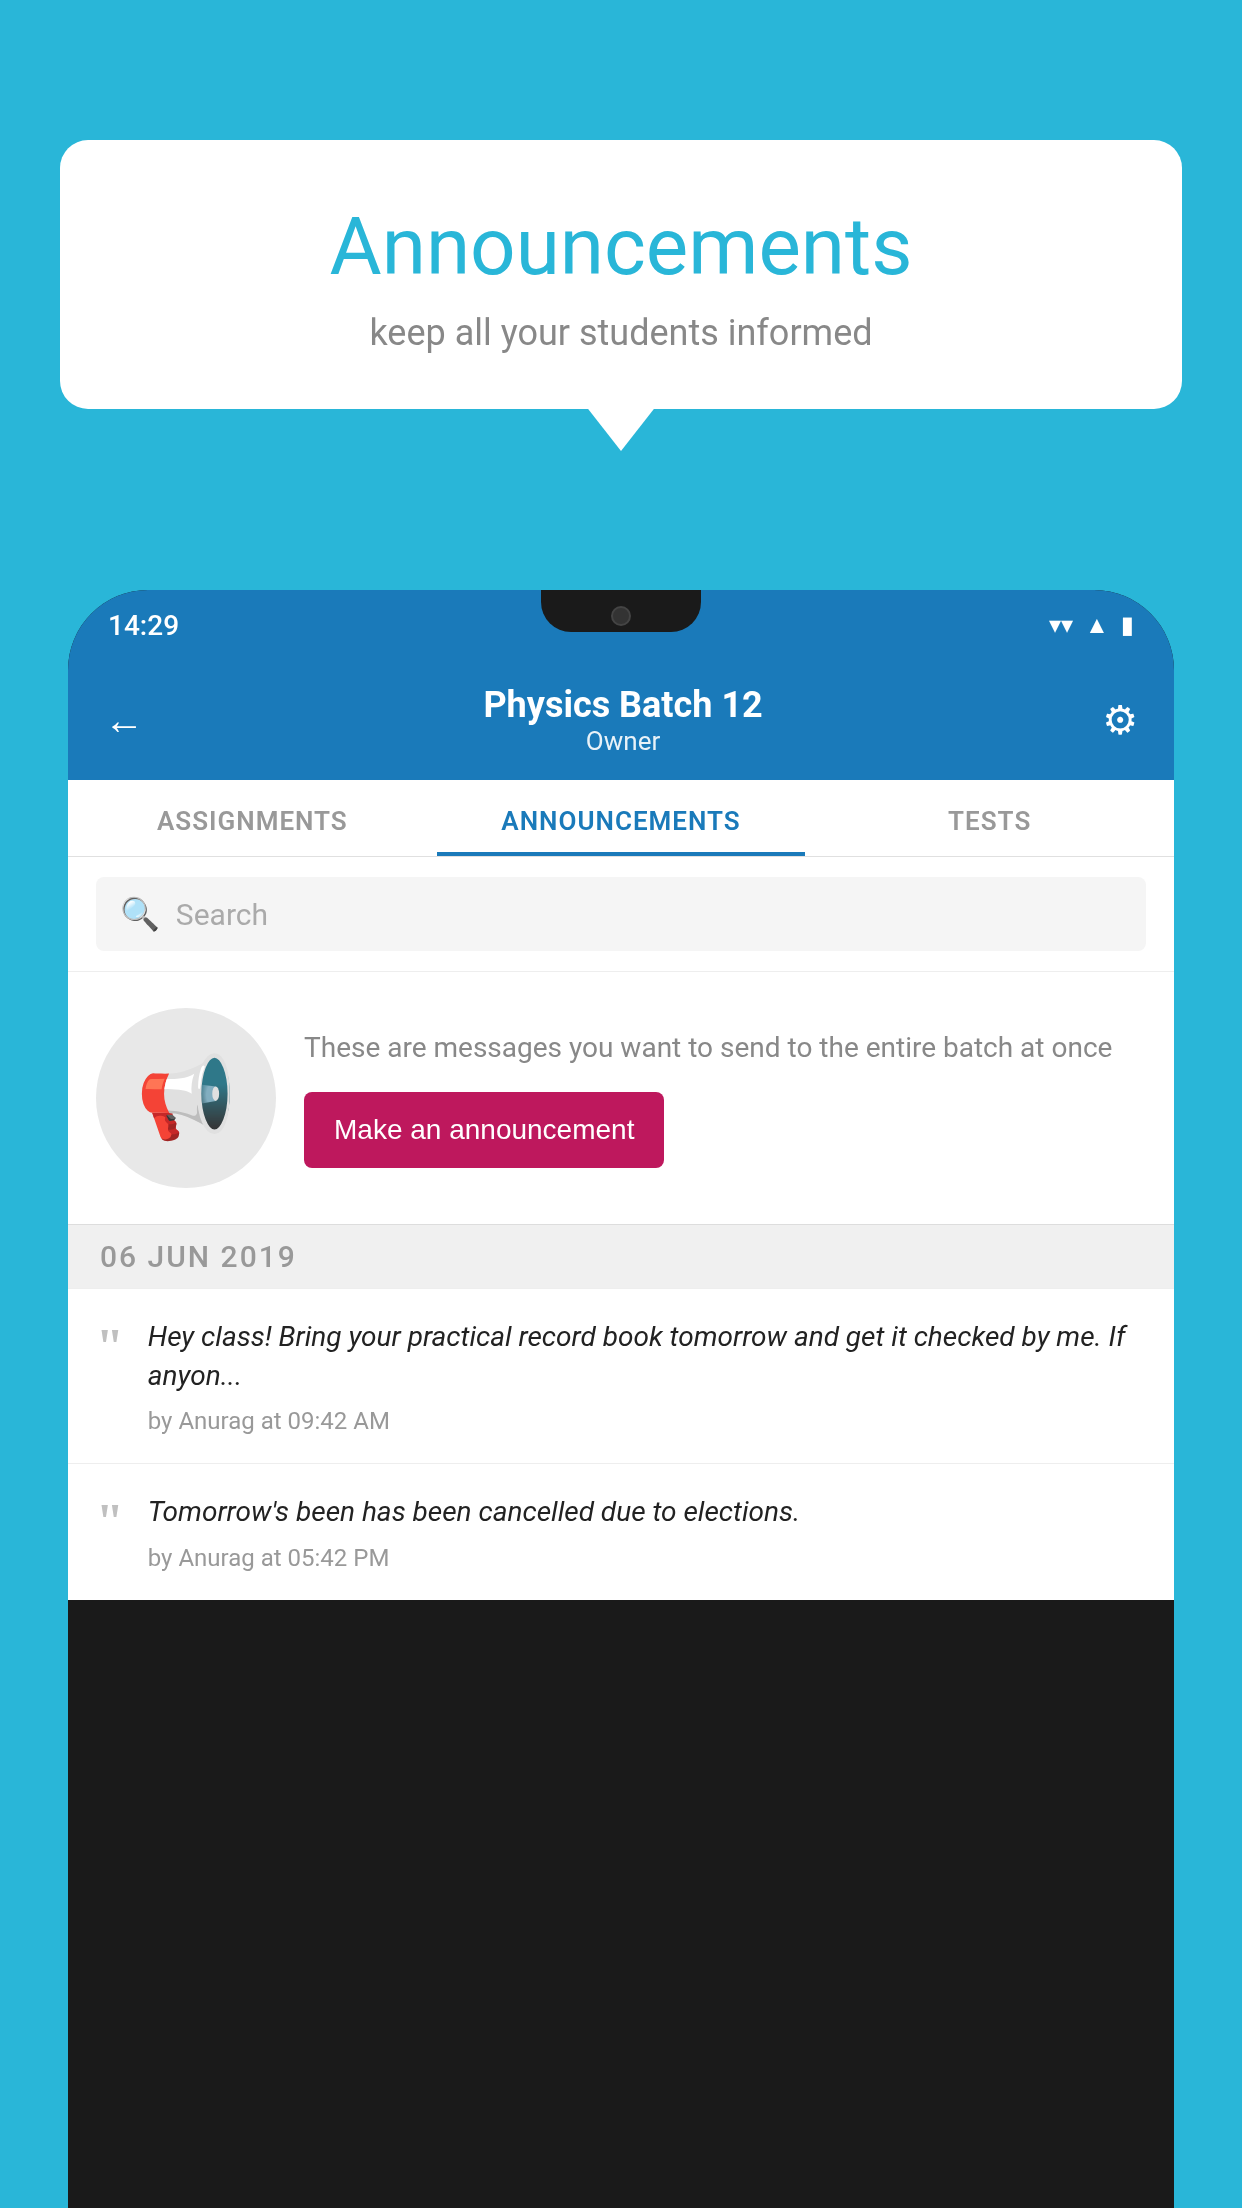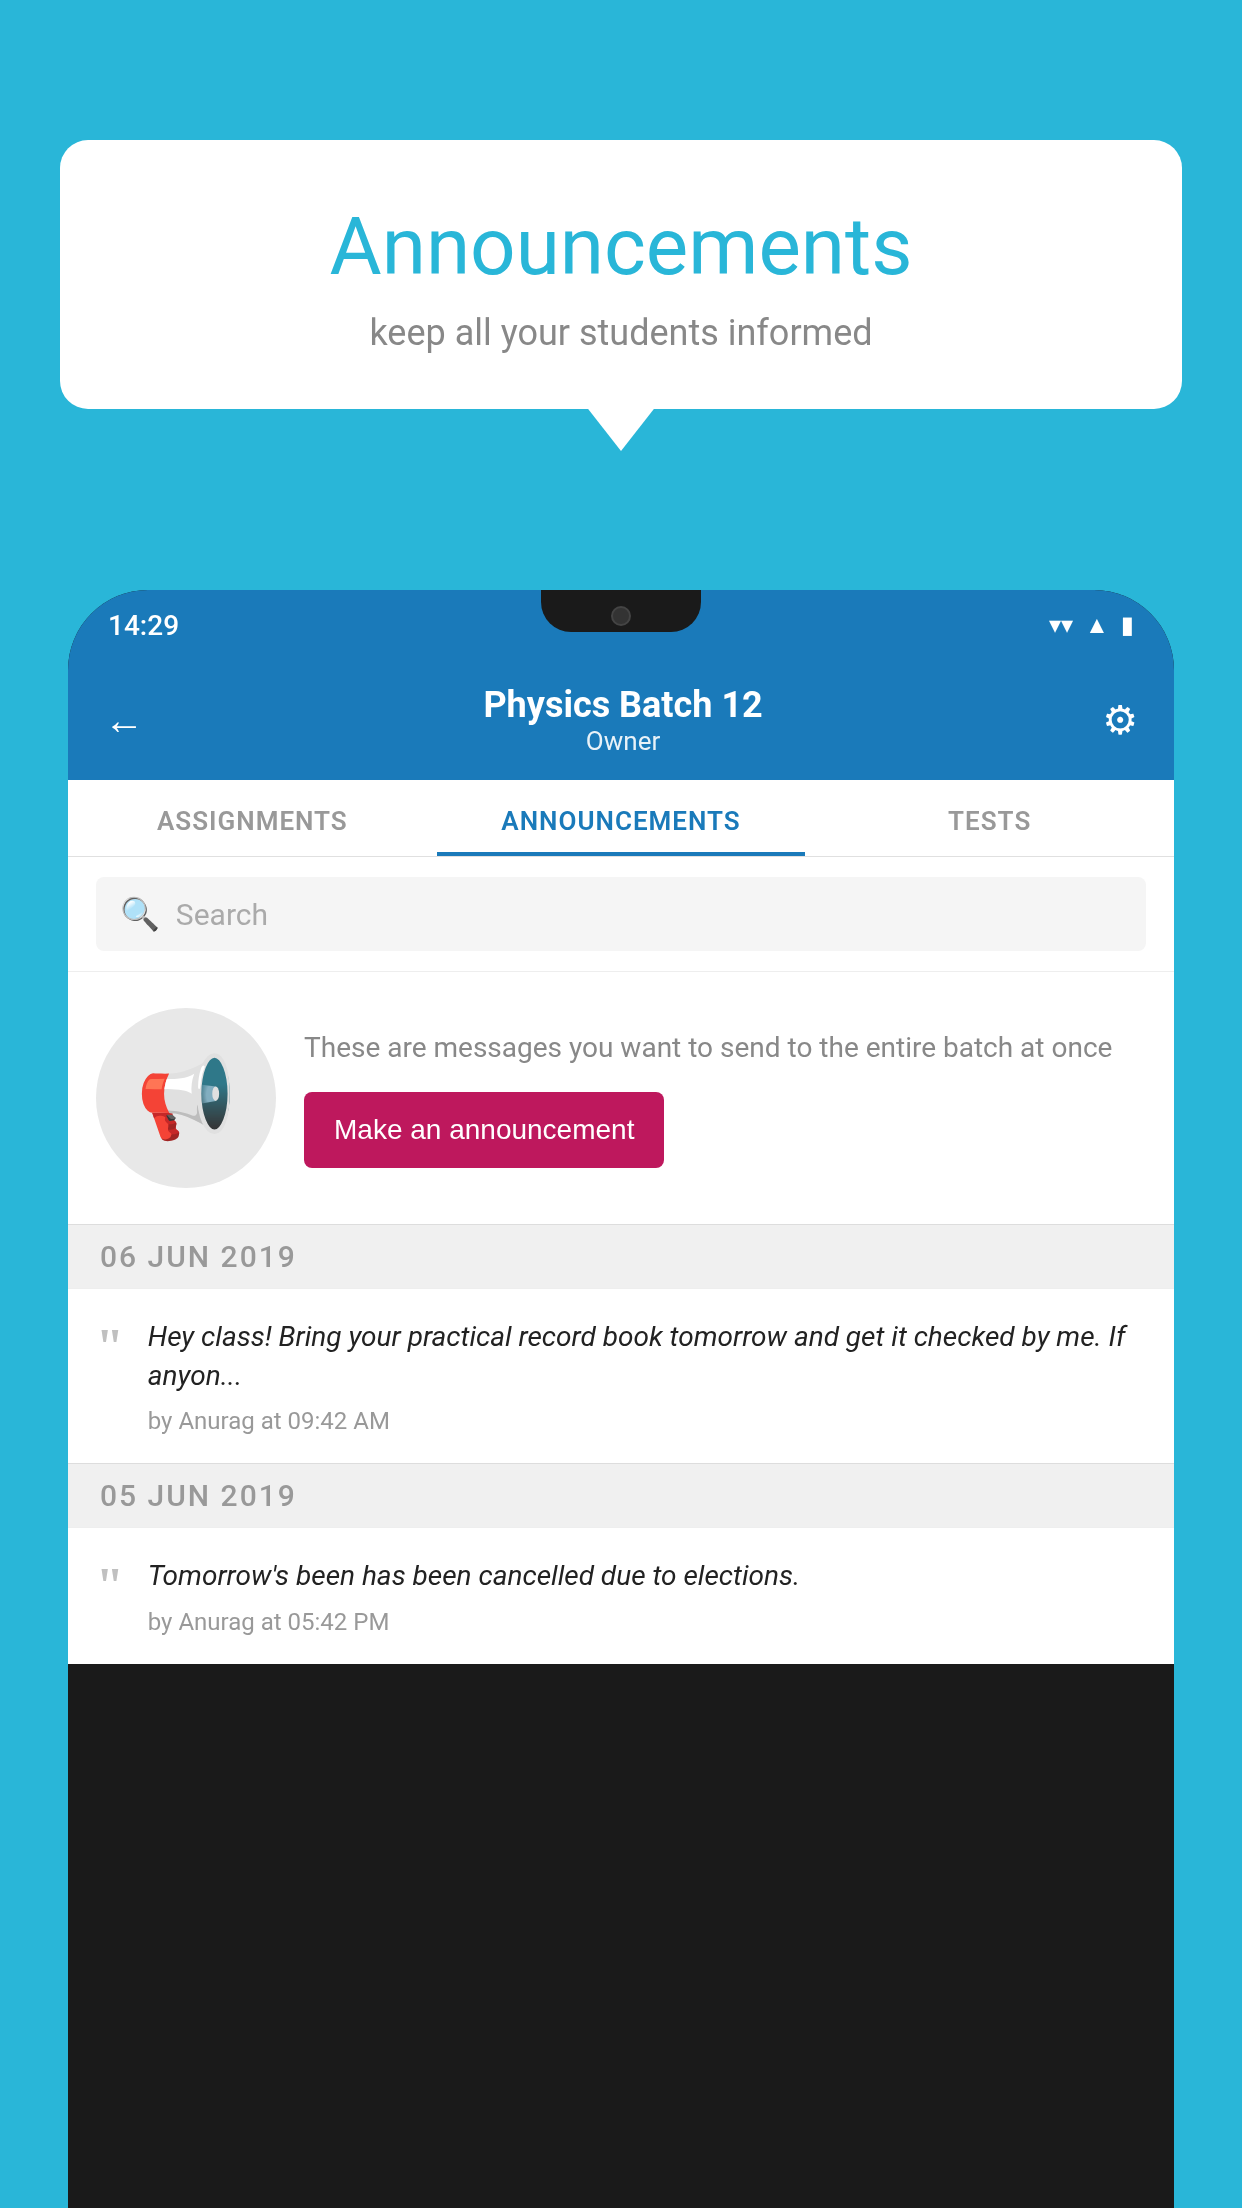--- a/index.html
+++ b/index.html
@@ -383,23 +383,20 @@
       <span>06  JUN  2019</span>
     </div>
     <div class="announcement-item">
       <div class="quote-icon">"</div>
       <div class="announcement-content">
         <div class="announcement-text">Hey class! Bring your practical record book tomorrow and get it checked by me. If anyon...</div>
         <div class="announcement-meta">by Anurag at 09:42 AM</div>
       </div>
     </div>
 
-    <div class="date-separator">
-      <span>05  JUN  2019</span>
-    </div>
     <div class="announcement-item">
       <div class="quote-icon">"</div>
       <div class="announcement-content">
         <div class="announcement-text">Tomorrow's been has been cancelled due to elections.</div>
         <div class="announcement-meta">by Anurag at 05:42 PM</div>
       </div>
     </div>
 
   </div>
 </div>

